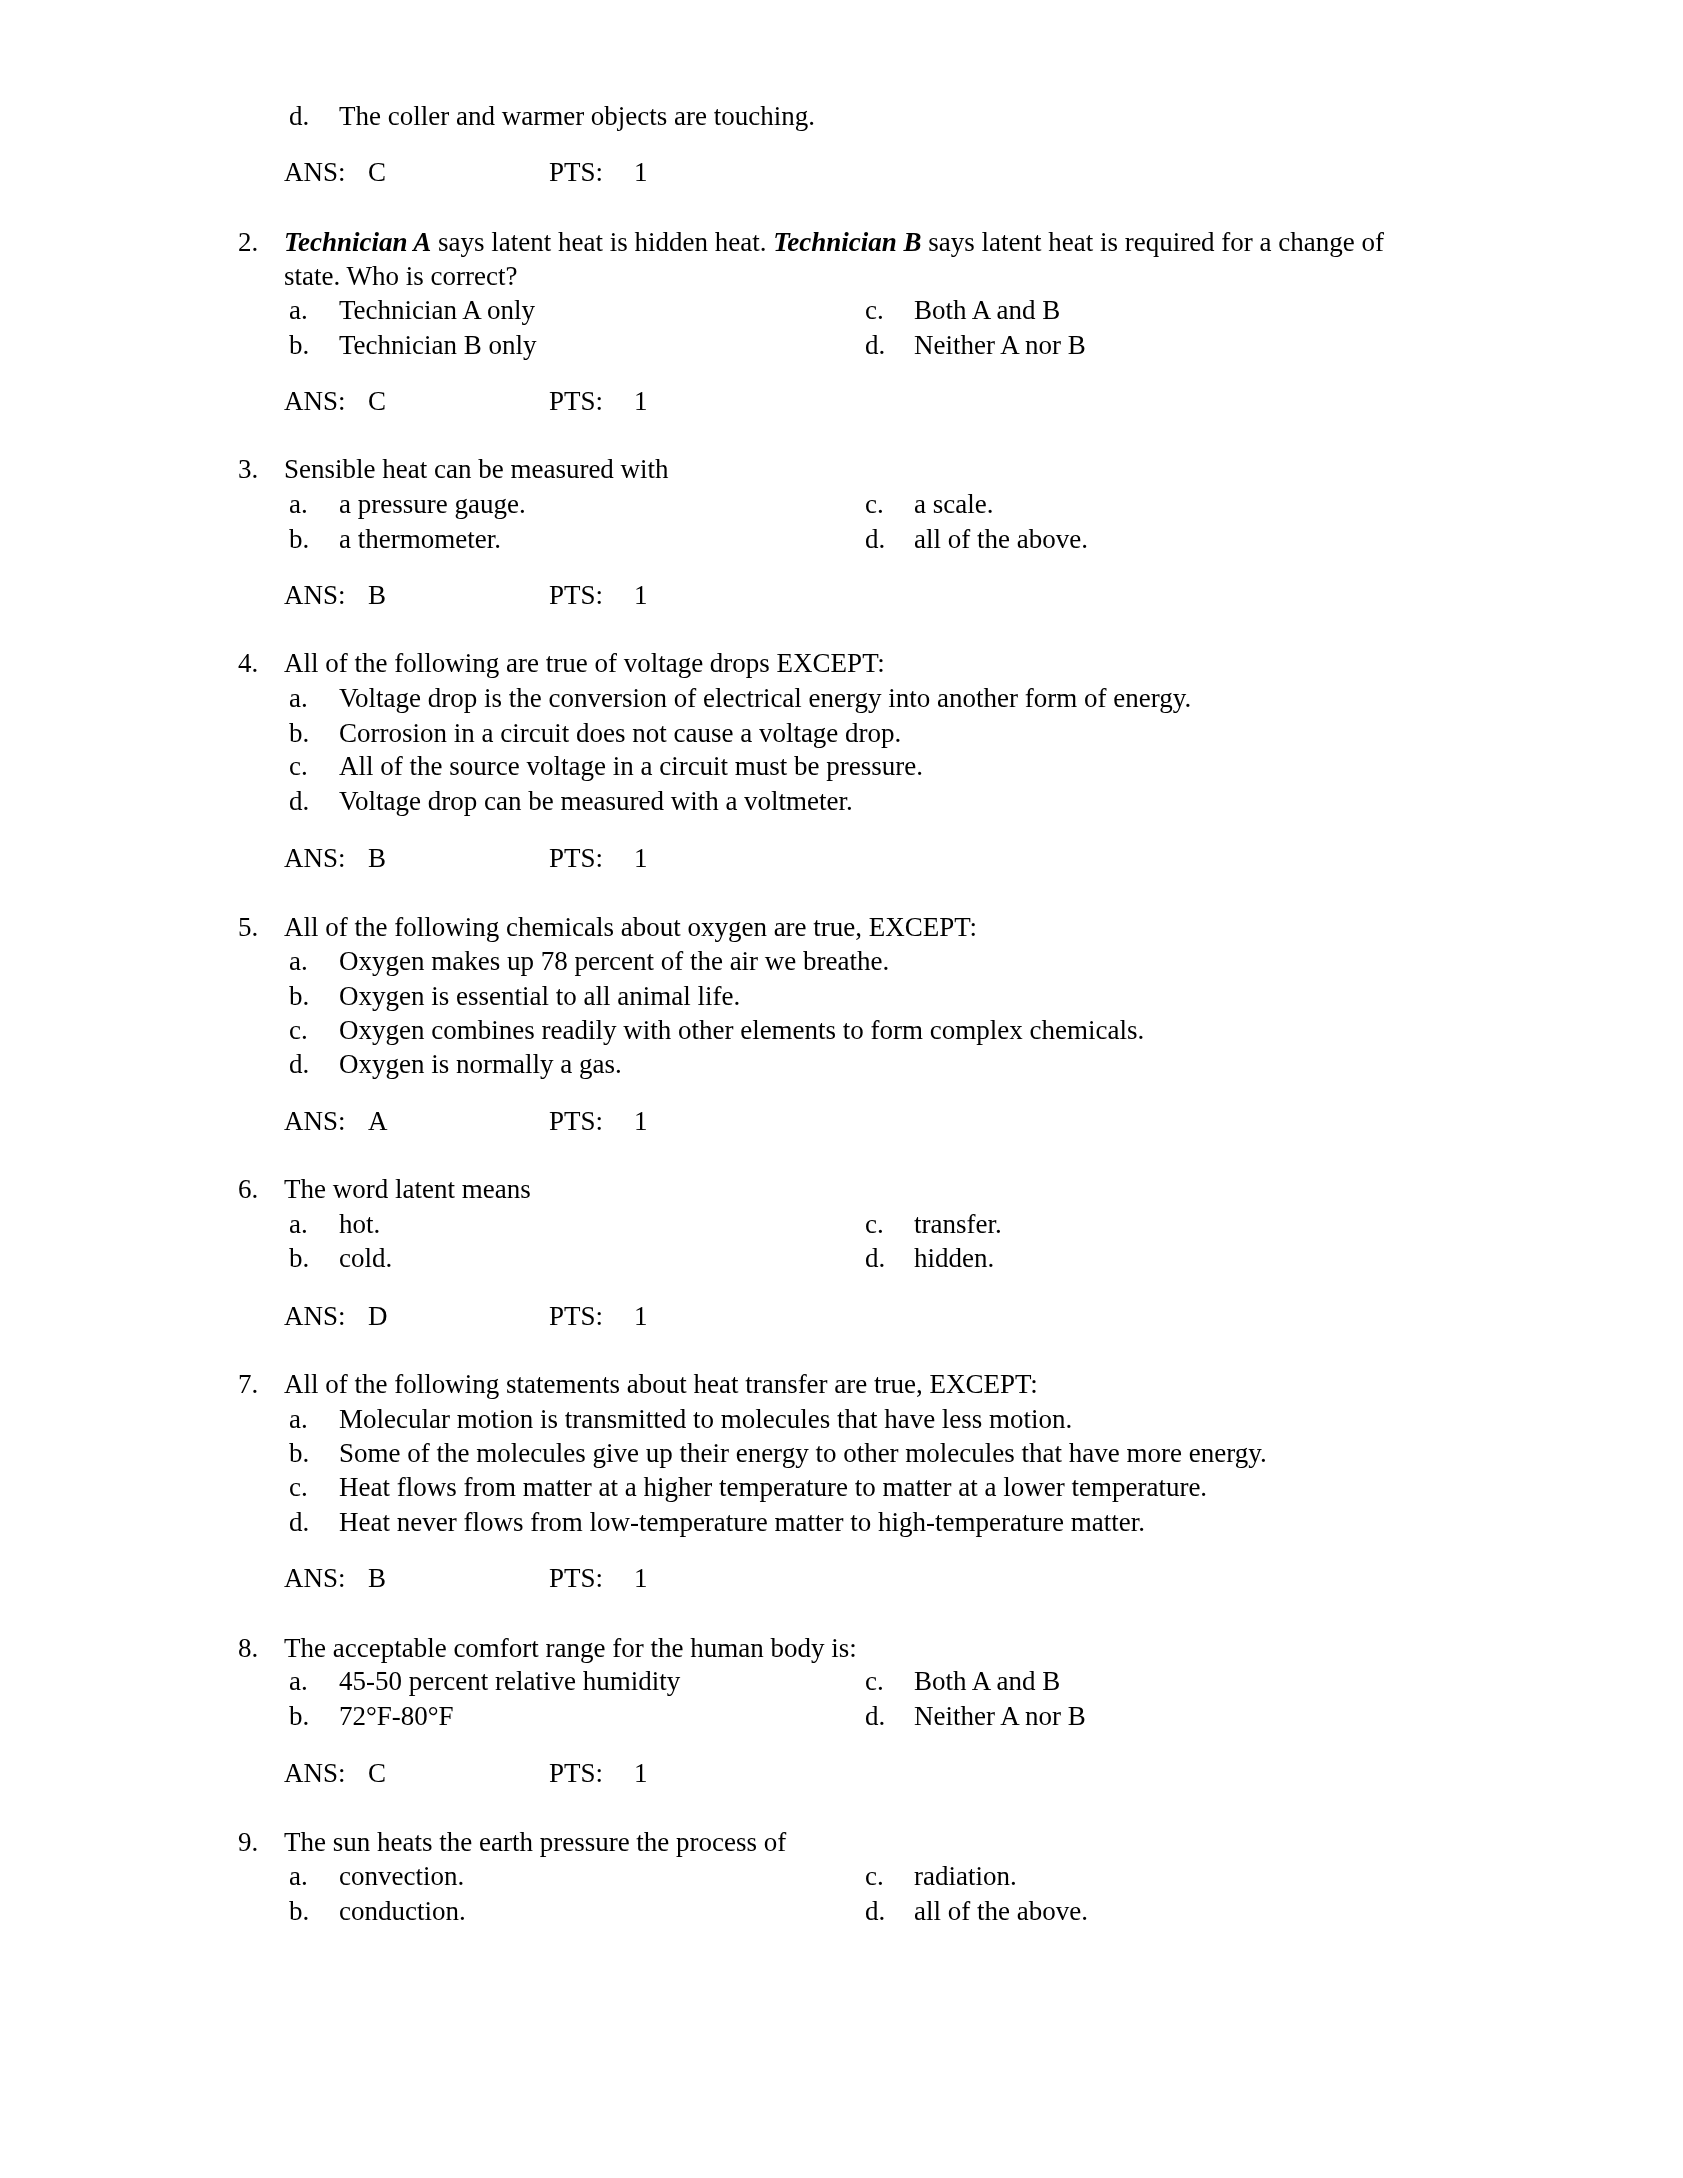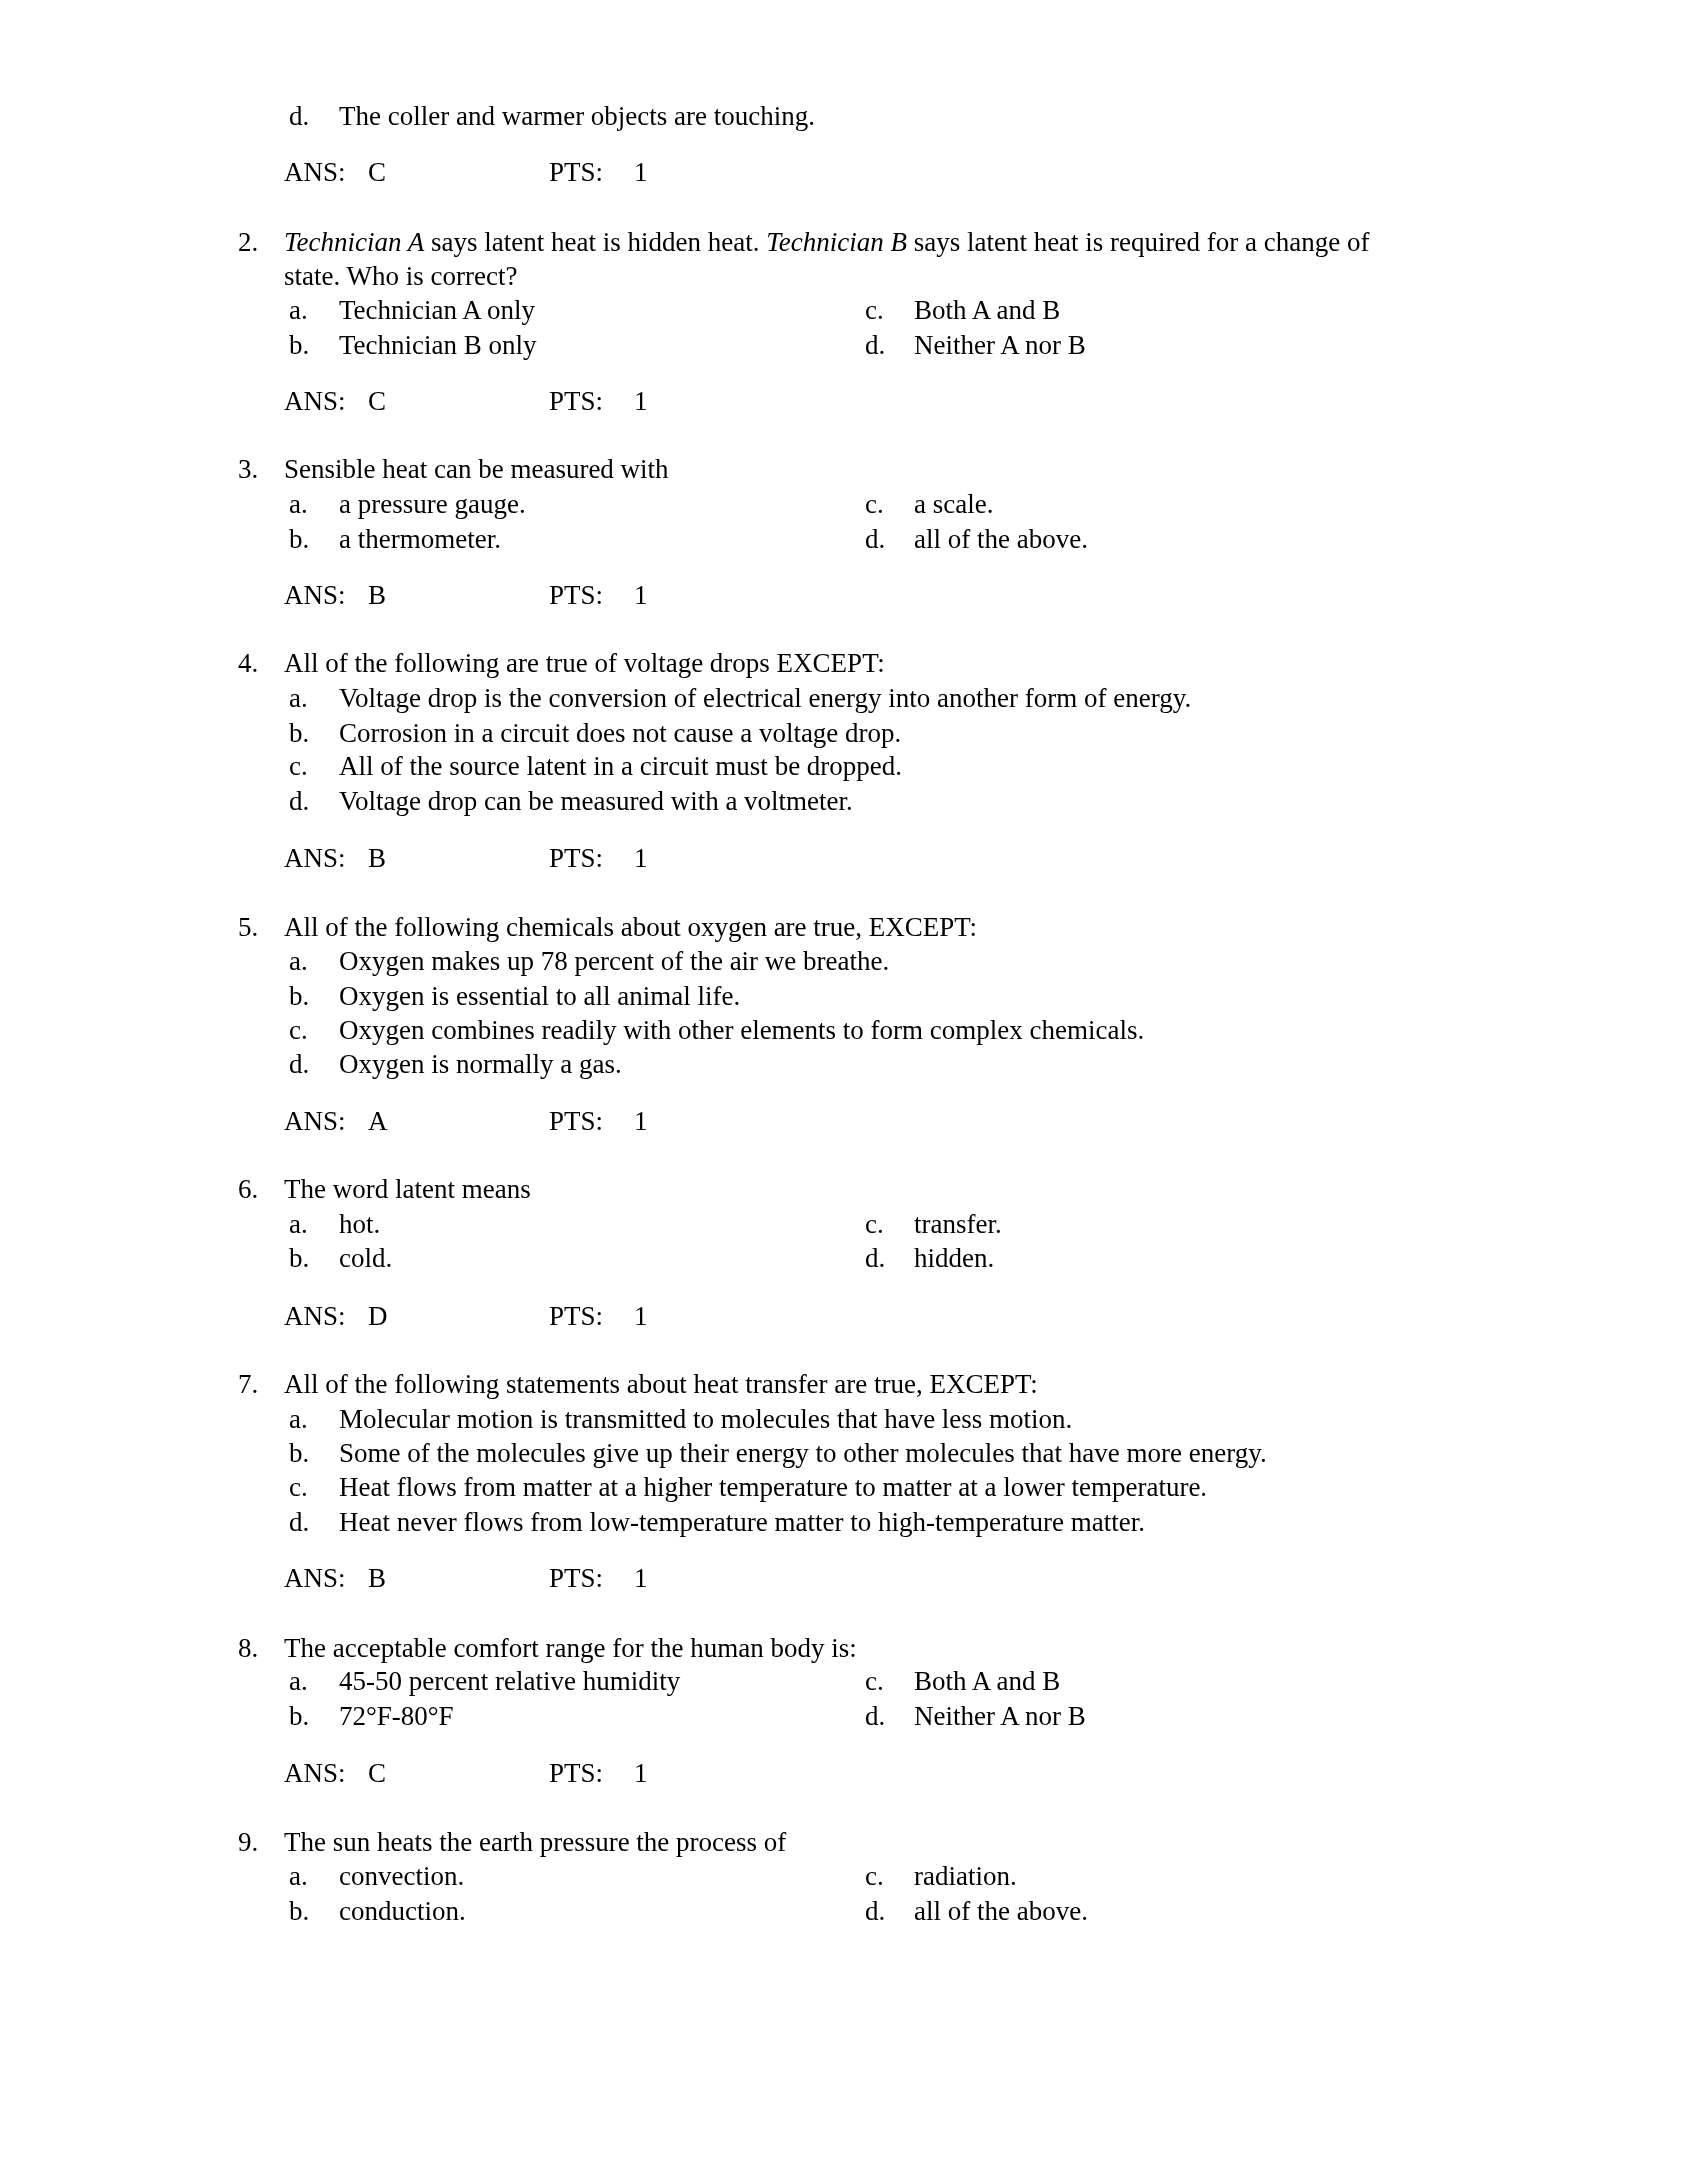--- a/index.html
+++ b/index.html
@@ -40,21 +40,21 @@
     .opt-letter { position: absolute; }
     .opt-text { position: absolute; white-space: nowrap; }
     .col1 .opt-letter { left: 289px; }
     .col1 .opt-text { left: 339px; }
     .col2 .opt-letter { left: 865px; }
     .col2 .opt-text { left: 914px; }
     .ans-label { position: absolute; left: 284px; }
     .ans-val { position: absolute; left: 368px; }
     .pts-label { position: absolute; left: 549px; font-family: Liberation Serif, serif; }
     .pts-val { position: absolute; left: 634px; }
-    em { font-style: italic; }
+    em { font-style: italic; font-weight: bold; }
   </style>
 </head>
 <body>
 
 <div class="page">
 
   <div>
     <div class="line col1" style="top:99px;">
       <span class="opt-letter">d.</span>
       <span class="opt-text">The coller and warmer objects are touching.</span>
@@ -136,21 +136,21 @@
     <div class="line col1" style="top:681px;">
       <span class="opt-letter">a.</span>
       <span class="opt-text">Voltage drop is the conversion of electrical energy into another form of energy.</span>
     </div>
     <div class="line col1" style="top:716px;">
       <span class="opt-letter">b.</span>
       <span class="opt-text">Corrosion in a circuit does not cause a voltage drop.</span>
     </div>
     <div class="line col1" style="top:749px;">
       <span class="opt-letter">c.</span>
-      <span class="opt-text">All of the source latent in a circuit must be dropped.</span>
+      <span class="opt-text">All of the source voltage in a circuit must be pressure.</span>
     </div>
     <div class="line col1" style="top:784px;">
       <span class="opt-letter">d.</span>
       <span class="opt-text">Voltage drop can be measured with a voltmeter.</span>
     </div>
     <div class="line" style="top:841px;">
       <span class="ans-label">ANS:</span>
       <span class="ans-val">B</span>
       <span class="pts-label">PTS:</span>
       <span class="pts-val">1</span>

